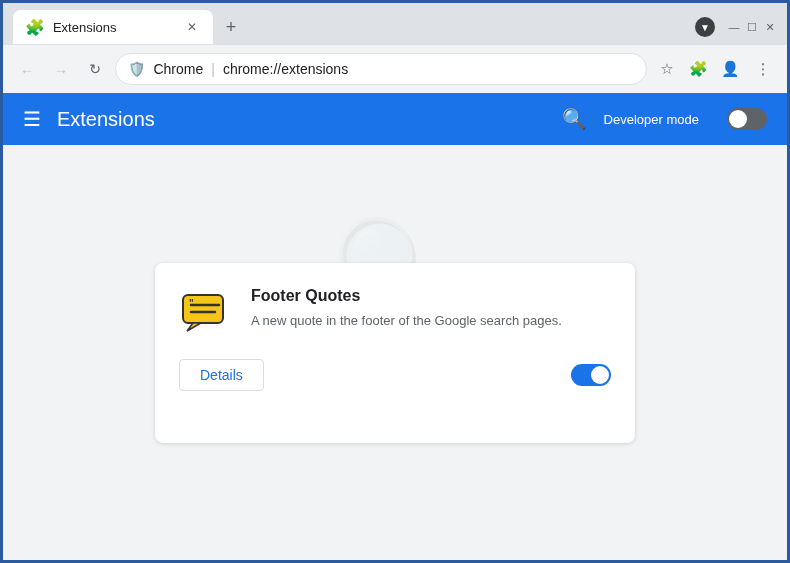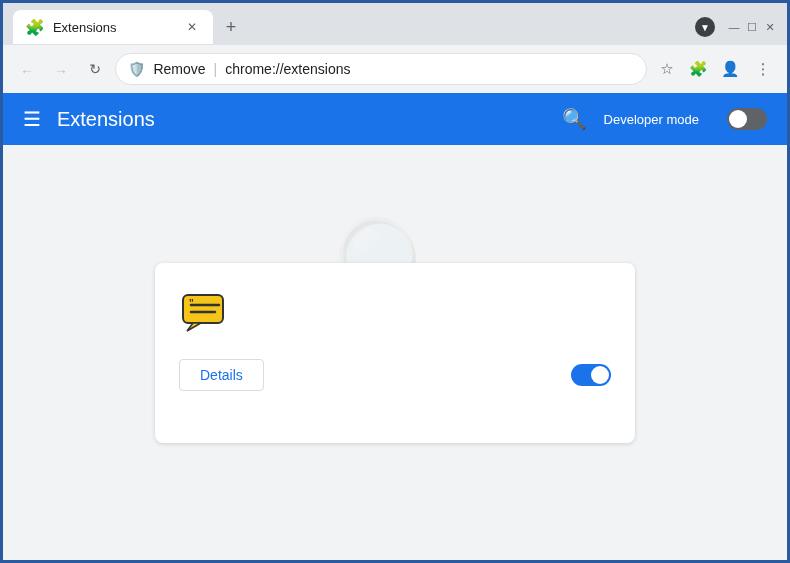--- a/index.html
+++ b/index.html
@@ -401,21 +401,21 @@
       <div class="window-ctrl-btn">✕</div>
     </div>
   </div>
 
   <div class="nav-bar">
     <div class="nav-btn disabled">←</div>
     <div class="nav-btn disabled">→</div>
     <div class="nav-btn">↻</div>
     <div class="address-bar">
       <span class="address-favicon">🛡️</span>
-      <span class="address-chrome-text">Remove</span>
+      <span class="address-chrome-text">Chrome</span>
       <span class="address-separator">|</span>
       <span class="address-url">chrome://extensions</span>
     </div>
     <div class="nav-icons">
       <div class="nav-icon-btn">☆</div>
       <div class="nav-icon-btn">🧩</div>
       <div class="nav-icon-btn">👤</div>
       <div class="nav-icon-btn">⋮</div>
     </div>
   </div>
@@ -442,20 +442,24 @@
             <rect x="4" y="8" width="40" height="28" rx="5" ry="5" fill="#f5c518" stroke="#333" stroke-width="2"></rect>
 
             <line x1="12" y1="18" x2="40" y2="18" stroke="#333" stroke-width="2.5" stroke-linecap="round"></line>
             <line x1="12" y1="25" x2="36" y2="25" stroke="#333" stroke-width="2.5" stroke-linecap="round"></line>
 
             <text x="10" y="20" font-size="10" fill="#333" font-weight="bold">"</text>
 
             <polygon points="14,36 8,44 22,36" fill="#f5c518" stroke="#333" stroke-width="1.5"></polygon>
           </svg>
         </div>
+        <div class="extension-info">
+          <div class="extension-name">Footer Quotes</div>
+          <div class="extension-desc">A new quote in the footer of the Google search pages.</div>
+        </div>
       </div>
       <div class="card-bottom">
         <button class="card-btn">Details</button>
         <div class="toggle-right">
           <div class="toggle-switch-blue"></div>
         </div>
       </div>
     </div>
   </div>
 

